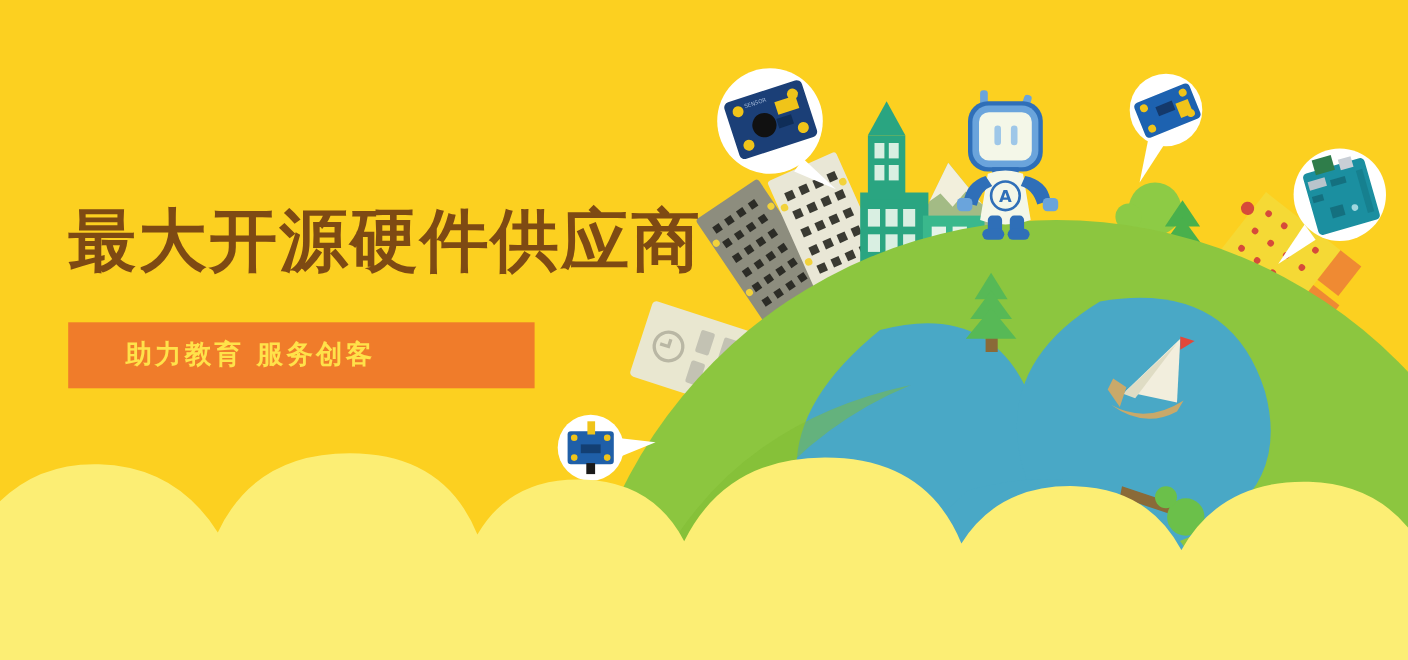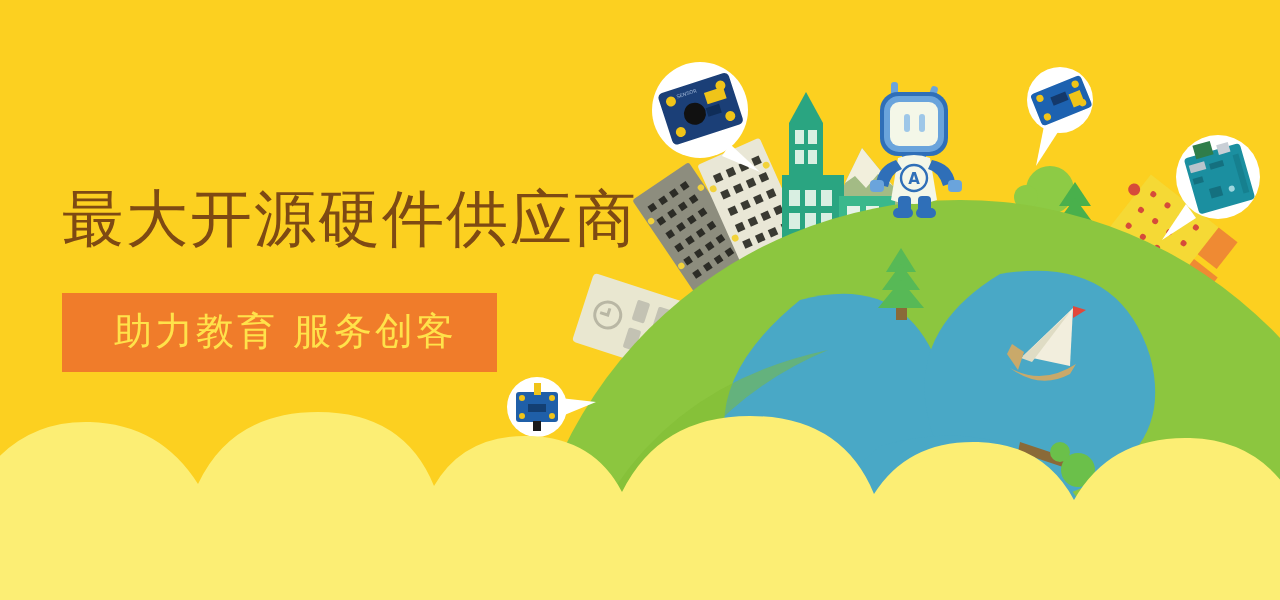--- a/index.html
+++ b/index.html
@@ -20,35 +20,35 @@
   
   #copy {
     position:absolute;
     left:62px; top:186px;
     width:560px;
     z-index:40;
   }
   #headline {
     font-size:62px;
     line-height:1.08;
-    font-weight:normal;
+    font-weight:bold;
     color:#7e4a13;
     letter-spacing:2px;
     white-space:nowrap;
   }
   #badge {
     margin-top:40px;
     display:inline-block;
     background:#f07c2a;
     padding:13px 40px 15px 52px;
     min-width:424px;
   }
   #badge-text {
-    font-size:38px;
-    font-weight:normal;
+    font-size:24px;
+    font-weight:bold;
     color:#ffe24a;
     letter-spacing:3px;
     white-space:nowrap;
   }
 </style>
 </head>
 <body>
 
 <div id="banner">
 

